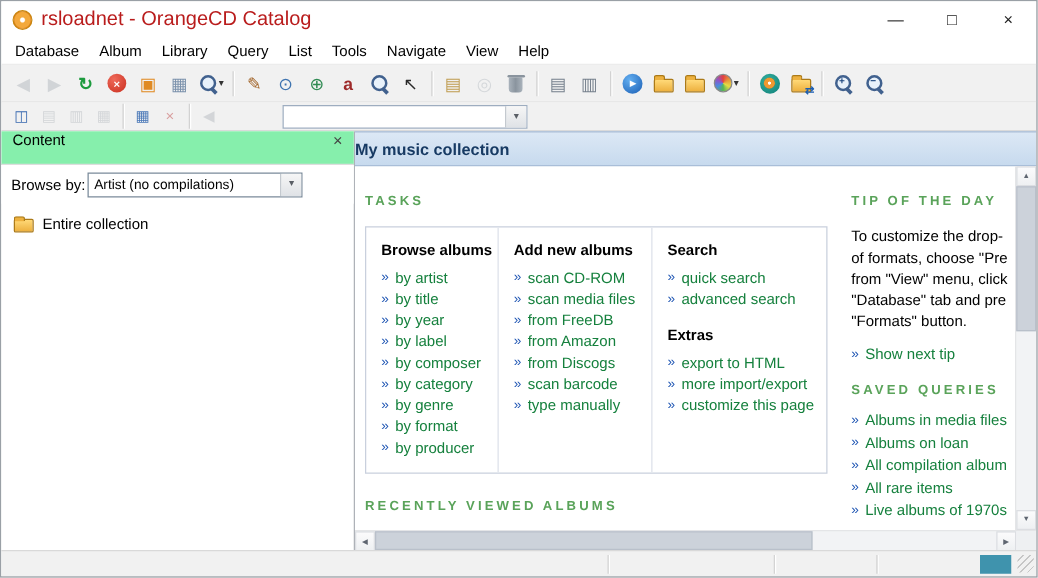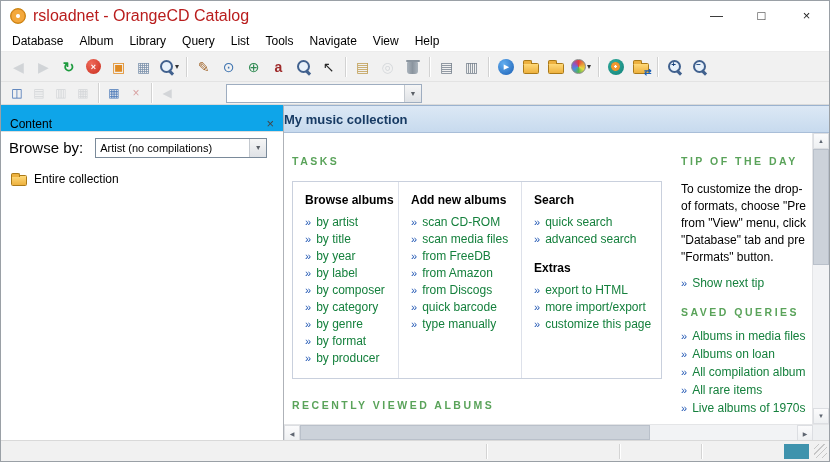--- a/index.html
+++ b/index.html
@@ -53,24 +53,24 @@
   background:linear-gradient(90deg,#aab3bc,#8a949e,#aab3bc)}
 .i-trash::before{content:"";position:absolute;top:-2.5px;left:-1.5px;right:-1.5px;height:2px;background:#8a949e;border-radius:1px}
 
 .tb-combo{width:196px;height:19px;margin-left:48px;background:#fff;border:1px solid #9eadc0;display:flex;align-items:center;padding-left:4px}
 .combo-btn{margin-left:auto;width:17px;height:100%;background:linear-gradient(#f6f6f6,#dfe2e6);border-left:1px solid #c4c9cf;
   display:flex;align-items:center;justify-content:center;font-size:7px;color:#5a5f66}
 
 
 .body-row{flex:1;display:flex;min-height:0}
 .sidebar{width:283px;flex:0 0 283px;border-right:1px solid #aeb2b8;display:flex;flex-direction:column;background:#fff}
-.sidebar-header{height:27px;flex:0 0 27px;background:#0ea5e9;border-bottom:1px solid #ddd;display:flex;align-items:flex-end;padding:0 9px;font-size:12px}
+.sidebar-header{height:27px;flex:0 0 27px;background:#86efac;border-bottom:1px solid #ddd;display:flex;align-items:flex-start;padding:0 9px;font-size:12px}
 .panel-close{margin-left:auto;color:#444;font-size:13px;cursor:default}
 .browse-row{height:31px;flex:0 0 31px;display:flex;align-items:center;padding:0 8px;background:#fff}
-.browse-label{margin-right:12px;font-size:15px;white-space:nowrap}
+.browse-label{margin-right:2px;font-size:12px;white-space:nowrap}
 .combo{flex:0 0 172px;height:20px;background:#fff;border:1px solid #7a8a9a;display:flex;align-items:center;padding-left:4px}
 .combo-text{font-size:11px;white-space:nowrap;overflow:hidden}
 .tree{flex:1;padding:9px 0 0 10px}
 .tree-item{display:flex;align-items:center;gap:7px}
 .tree-label{font-weight:normal;font-size:12px}
 
 
 .main-col{flex:1;display:flex;flex-direction:column;min-width:0;background:#fff}
 .main-header{height:28px;flex:0 0 28px;border-top:1px solid #9ab2cf;border-bottom:1px solid #a9bed8;
   background:linear-gradient(#dce8f5,#c7daee);display:flex;align-items:center;}
@@ -364,21 +364,21 @@
                     <div class="link-row">
                       <span class="bullet">»</span>
                       <span class="link">from Amazon</span>
                     </div>
                     <div class="link-row">
                       <span class="bullet">»</span>
                       <span class="link">from Discogs</span>
                     </div>
                     <div class="link-row">
                       <span class="bullet">»</span>
-                      <span class="link">quick barcode</span>
+                      <span class="link">scan barcode</span>
                     </div>
                     <div class="link-row">
                       <span class="bullet">»</span>
                       <span class="link">type manually</span>
                     </div>
                   </div>
               </div>
               <div class="task-col c3">
                 <div class="col-header">Search</div>
                 <div id="links-search">

